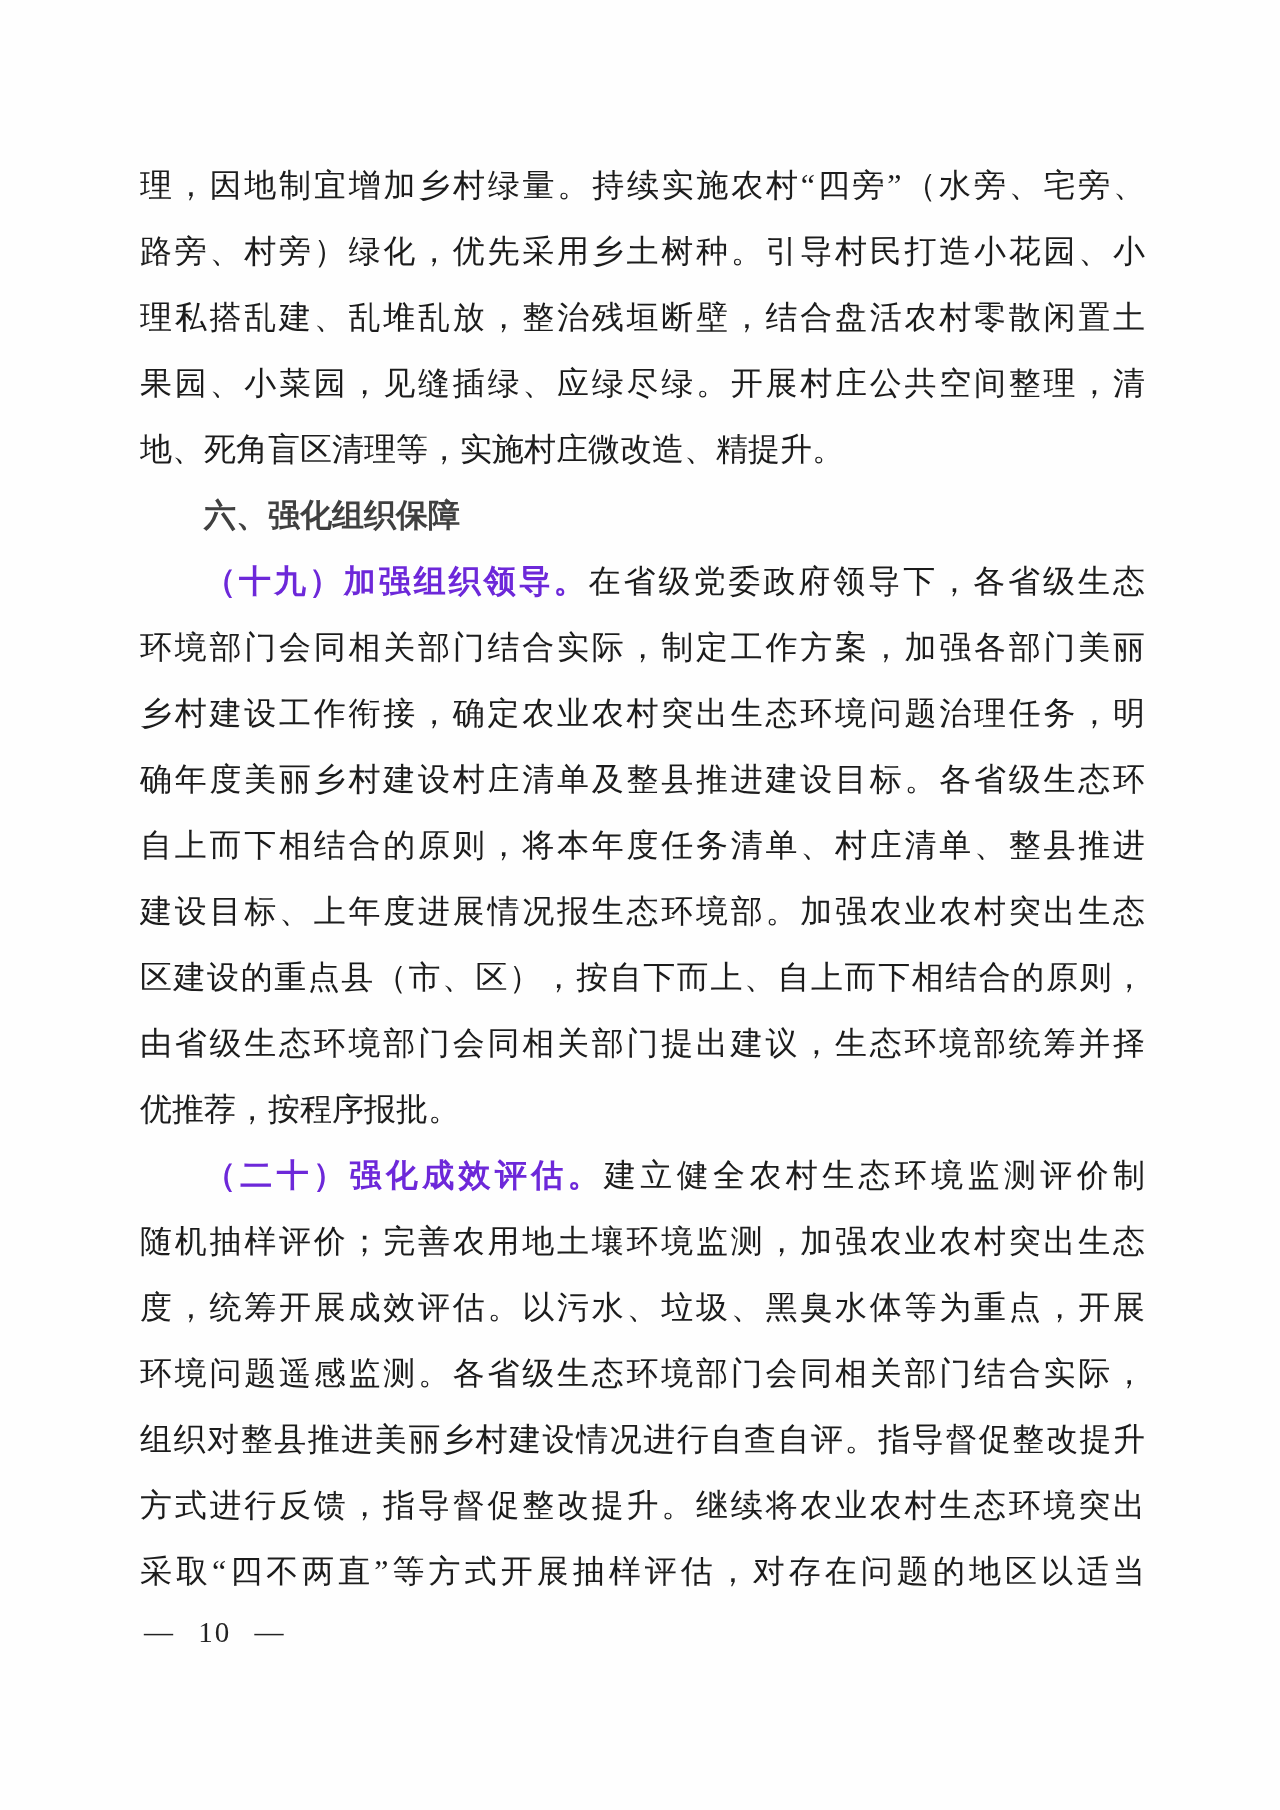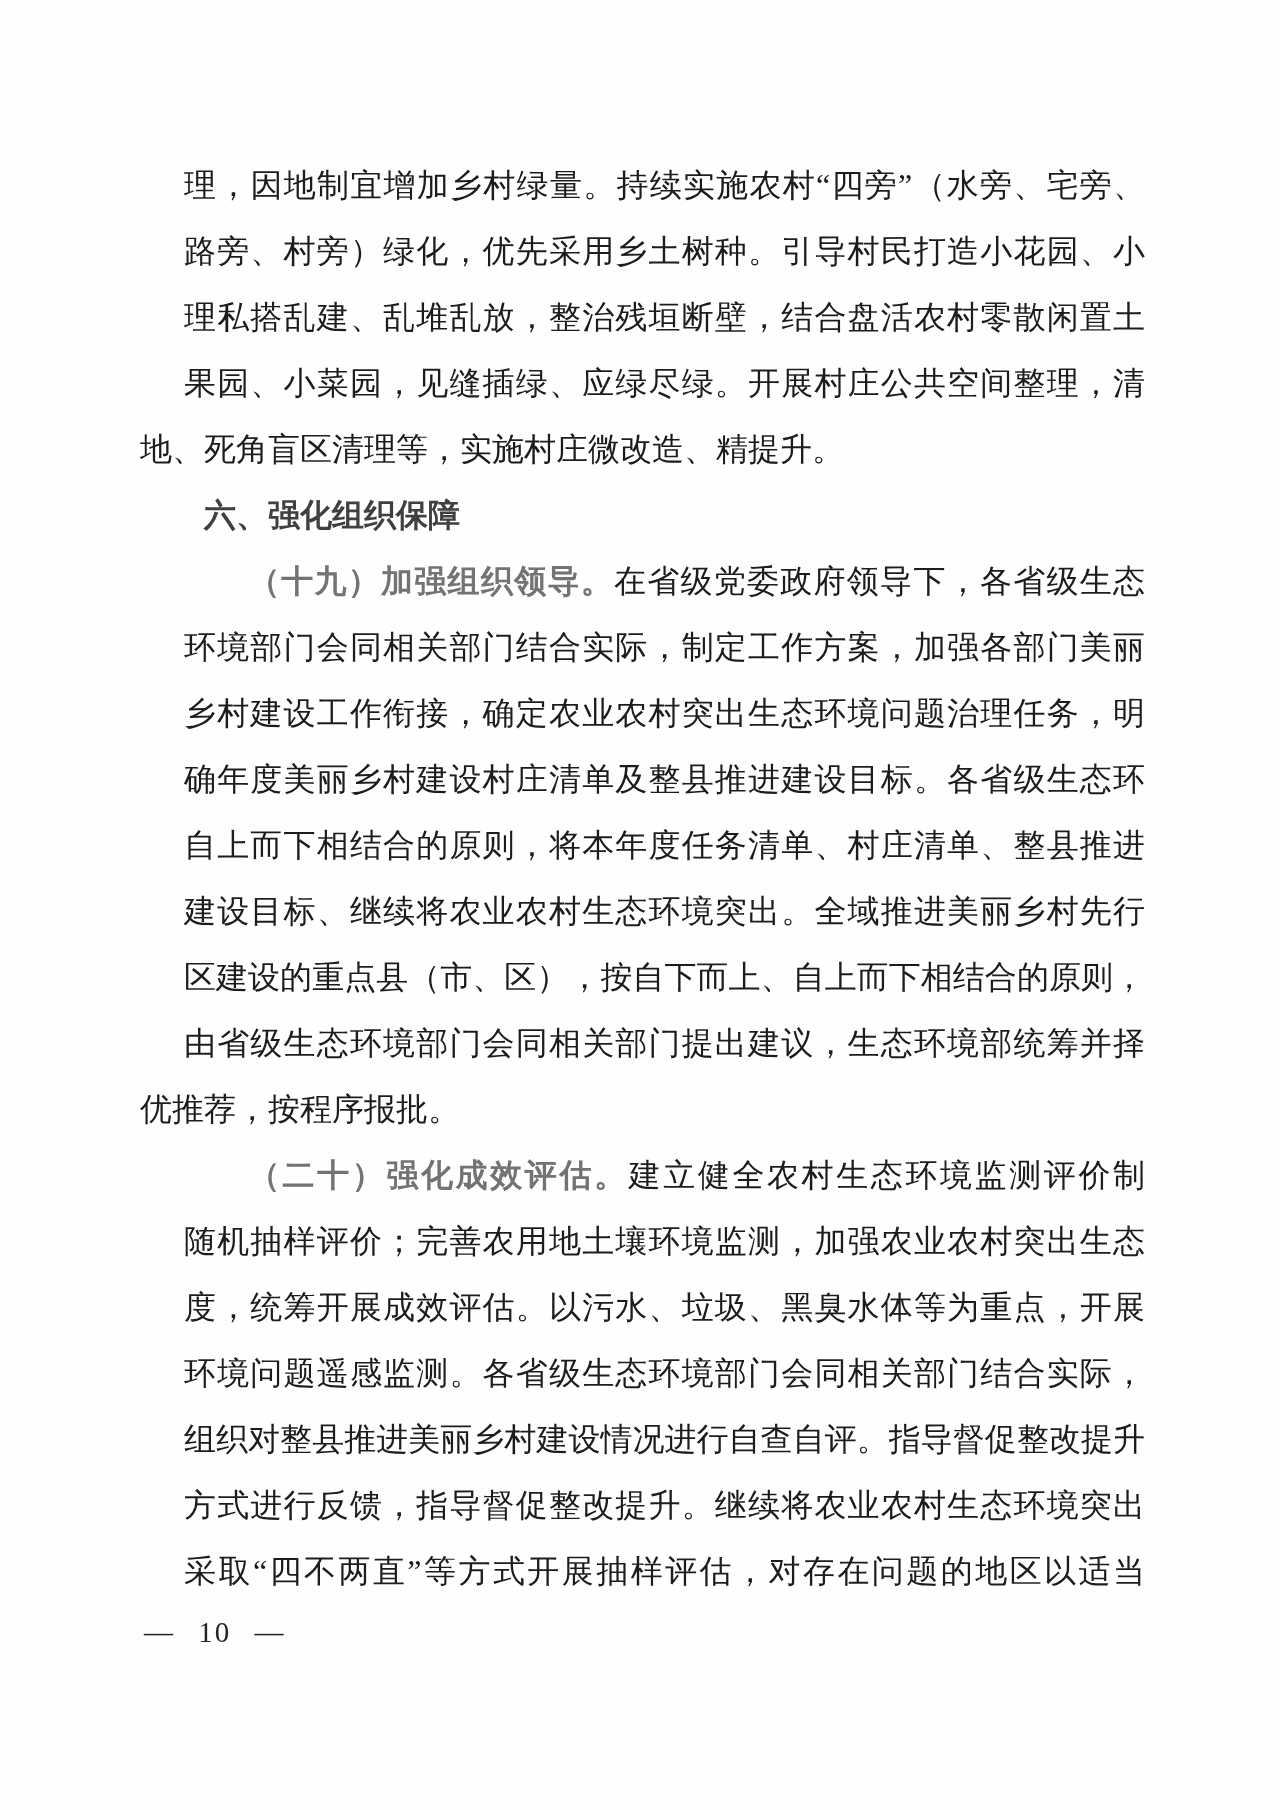--- a/index.html
+++ b/index.html
@@ -24,34 +24,34 @@
   }
   .ln {
     font-size: 32px;
     line-height: 66px;
     height: 66px;
     overflow: hidden;
     font-weight: 400;
     text-align: justify;
     text-justify: inter-character;
   }
-  .j { text-align-last: justify; margin-left: 44px; }
+  .j { text-align-last: justify; }
   .last { text-align-last: left; }
   .indent { text-indent: 2em; }
   .heading {
     font-family: "Liberation Sans", sans-serif;
     font-weight: 700;
     color: #404040;
     text-indent: 2em;
     text-align-last: left;
   }
   .lead {
     font-family: "Liberation Sans", sans-serif;
     font-weight: 700;
-    color: #737373;
+    color: #6d28d9;
   }
   .footer {
     position: absolute;
     left: 144px;
     top: 1608px;
     height: 48px;
     font-size: 29px;
     line-height: 48px;
     color: #222;
     letter-spacing: 2px;
@@ -70,21 +70,21 @@
     <p class="ln j">果园、小菜园，见缝插绿、应绿尽绿。开展村庄公共空间整理，清</p>
     <p class="ln last">地、死角盲区清理等，实施村庄微改造、精提升。</p>
 
     <h2 class="ln heading">六、强化组织保障</h2>
 
     <p class="ln j indent"><b class="lead">（十九）加强组织领导。</b><span>在省级党委政府领导下，各省级生态</span></p>
     <p class="ln j">环境部门会同相关部门结合实际，制定工作方案，加强各部门美丽</p>
     <p class="ln j">乡村建设工作衔接，确定农业农村突出生态环境问题治理任务，明</p>
     <p class="ln j">确年度美丽乡村建设村庄清单及整县推进建设目标。各省级生态环</p>
     <p class="ln j">自上而下相结合的原则，将本年度任务清单、村庄清单、整县推进</p>
-    <p class="ln j">建设目标、继续将农业农村生态环境突出。全域推进美丽乡村先行</p>
+    <p class="ln j">建设目标、上年度进展情况报生态环境部。加强农业农村突出生态</p>
     <p class="ln j">区建设的重点县（市、区），按自下而上、自上而下相结合的原则，</p>
     <p class="ln j">由省级生态环境部门会同相关部门提出建议，生态环境部统筹并择</p>
     <p class="ln last">优推荐，按程序报批。</p>
 
     <p class="ln j indent"><b class="lead">（二十）强化成效评估。</b><span>建立健全农村生态环境监测评价制</span></p>
     <p class="ln j">随机抽样评价；完善农用地土壤环境监测，加强农业农村突出生态</p>
     <p class="ln j">度，统筹开展成效评估。以污水、垃圾、黑臭水体等为重点，开展</p>
     <p class="ln j">环境问题遥感监测。各省级生态环境部门会同相关部门结合实际，</p>
     <p class="ln j">组织对整县推进美丽乡村建设情况进行自查自评。指导督促整改提升</p>
     <p class="ln j">方式进行反馈，指导督促整改提升。继续将农业农村生态环境突出</p>

